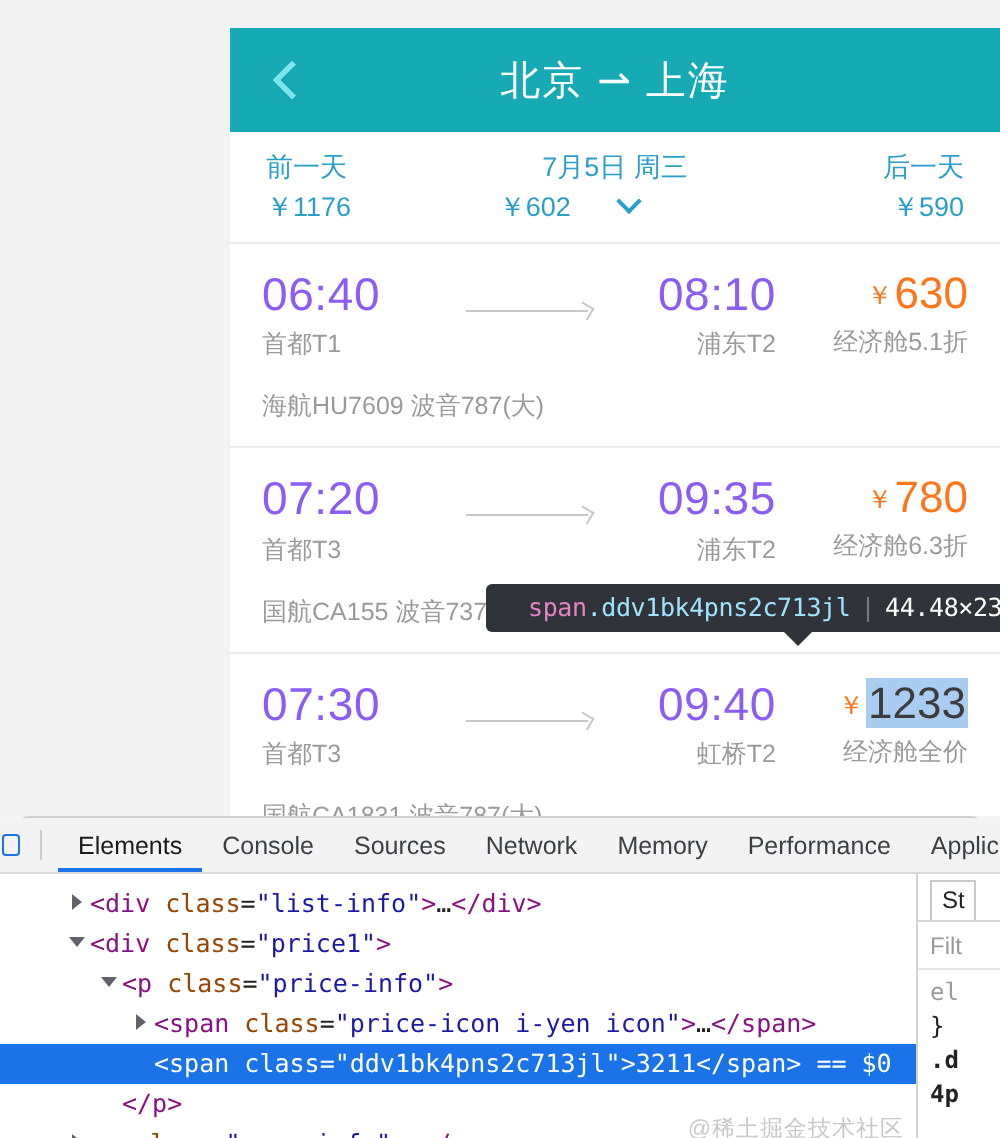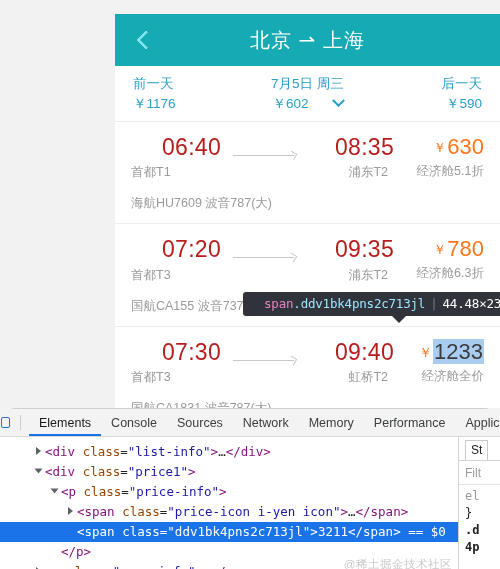--- a/index.html
+++ b/index.html
@@ -56,41 +56,41 @@
     padding: 0 18px;
   }
   .date-cell { flex: 1; text-align: center; line-height: 1.45; }
   .date-cell.left { text-align: left; }
   .date-cell.right { text-align: right; }
   .date-cell .l1 { font-size: 13.5px; color: #2a9fc9; }
   .date-cell .l2 { font-size: 13.5px; color: #2a9fc9; }
   .date-center .l1 { font-size: 13.5px; color: #2a9fc9; }
   .date-center .l2 {
     font-size: 13.5px; color: #2a9fc9;
-    display: flex; align-items: center; justify-content: center; gap: 25px;
+    display: flex; align-items: center; justify-content: flex-start; gap: 25px;
   }
   .caret-down {
     width: 9px; height: 9px;
     border-right: 2px solid #2a9fc9; border-bottom: 2px solid #2a9fc9;
     transform: rotate(45deg) translate(-2px,-2px);
   }
 
   
   .flight-row {
     padding: 13px 16px 11px 16px;
     border-bottom: 1px solid #ededed;
     background: #fff; position: relative;
   }
   .fr-main { display: flex; align-items: flex-start; }
   .col-dep { width: 96px; }
   .col-mid { flex: 1; padding-top: 17px; }
   .col-arr { width: 84px; text-align: right; }
   .col-price { width: 96px; text-align: right; }
 
-  .time { font-size: 23px; color: #b91c1c; letter-spacing: .3px; line-height: 1.1; margin-left: 31px; }
+  .time { font-size: 23px; color: #8b5cf6; letter-spacing: .3px; line-height: 1.1; }
   .airport { font-size: 12.5px; color: #9a9a9a; margin-top: 4px; }
 
   .route-line { position: relative; height: 8px; }
   .route-line .bar {
     position: absolute; left: 6px; right: 10px; top: 3px;
     height: 1px; background: #c8c8c8;
   }
   .route-line .head {
     position: absolute; right: 8px; top: 0px;
     width: 7px; height: 7px;
@@ -244,21 +244,21 @@
           <div class="time">06:40</div>
           <div class="airport">首都T1</div>
         </div>
         <div class="col-mid">
           <div class="route-line">
             <span class="bar"></span>
             <span class="head"></span>
           </div>
         </div>
         <div class="col-arr">
-          <div class="time">08:35</div>
+          <div class="time">08:10</div>
           <div class="airport">浦东T2</div>
         </div>
         <div class="col-price">
           <div class="price">
             <span class="yen">￥</span><span>630</span>
           </div>
           <div class="cabin">经济舱5.1折</div>
         </div>
       </div>
       <div class="fr-sub">海航HU7609 波音787(大)</div>

